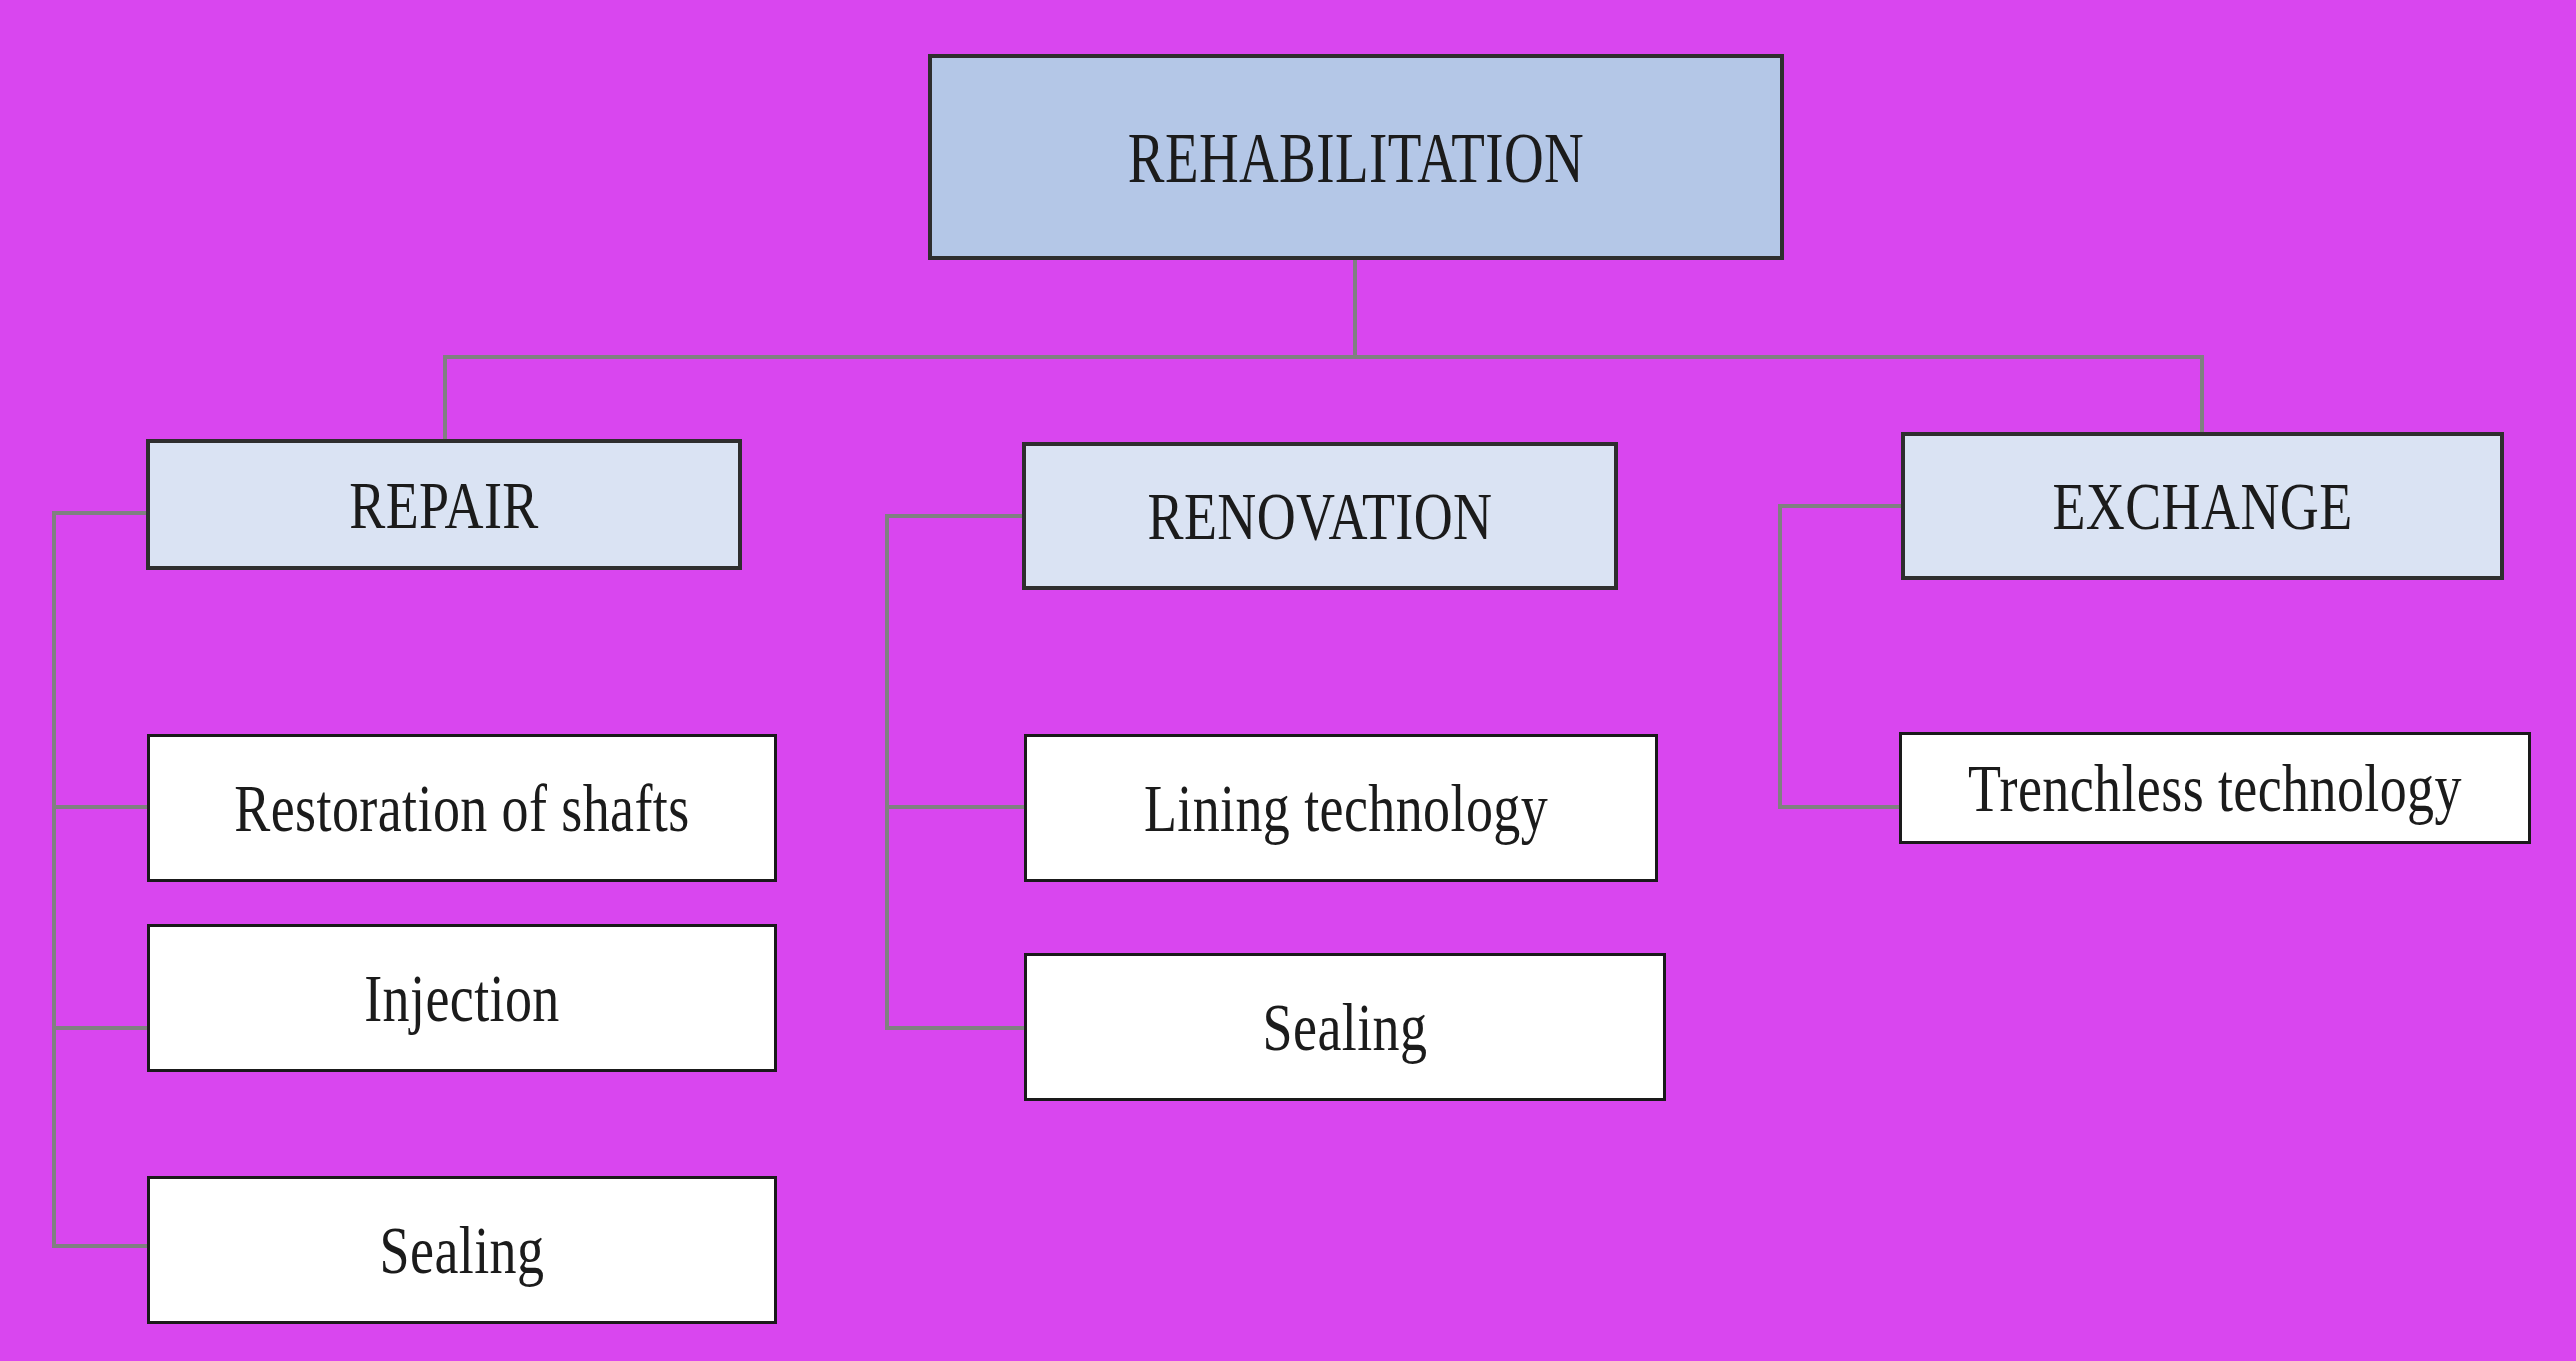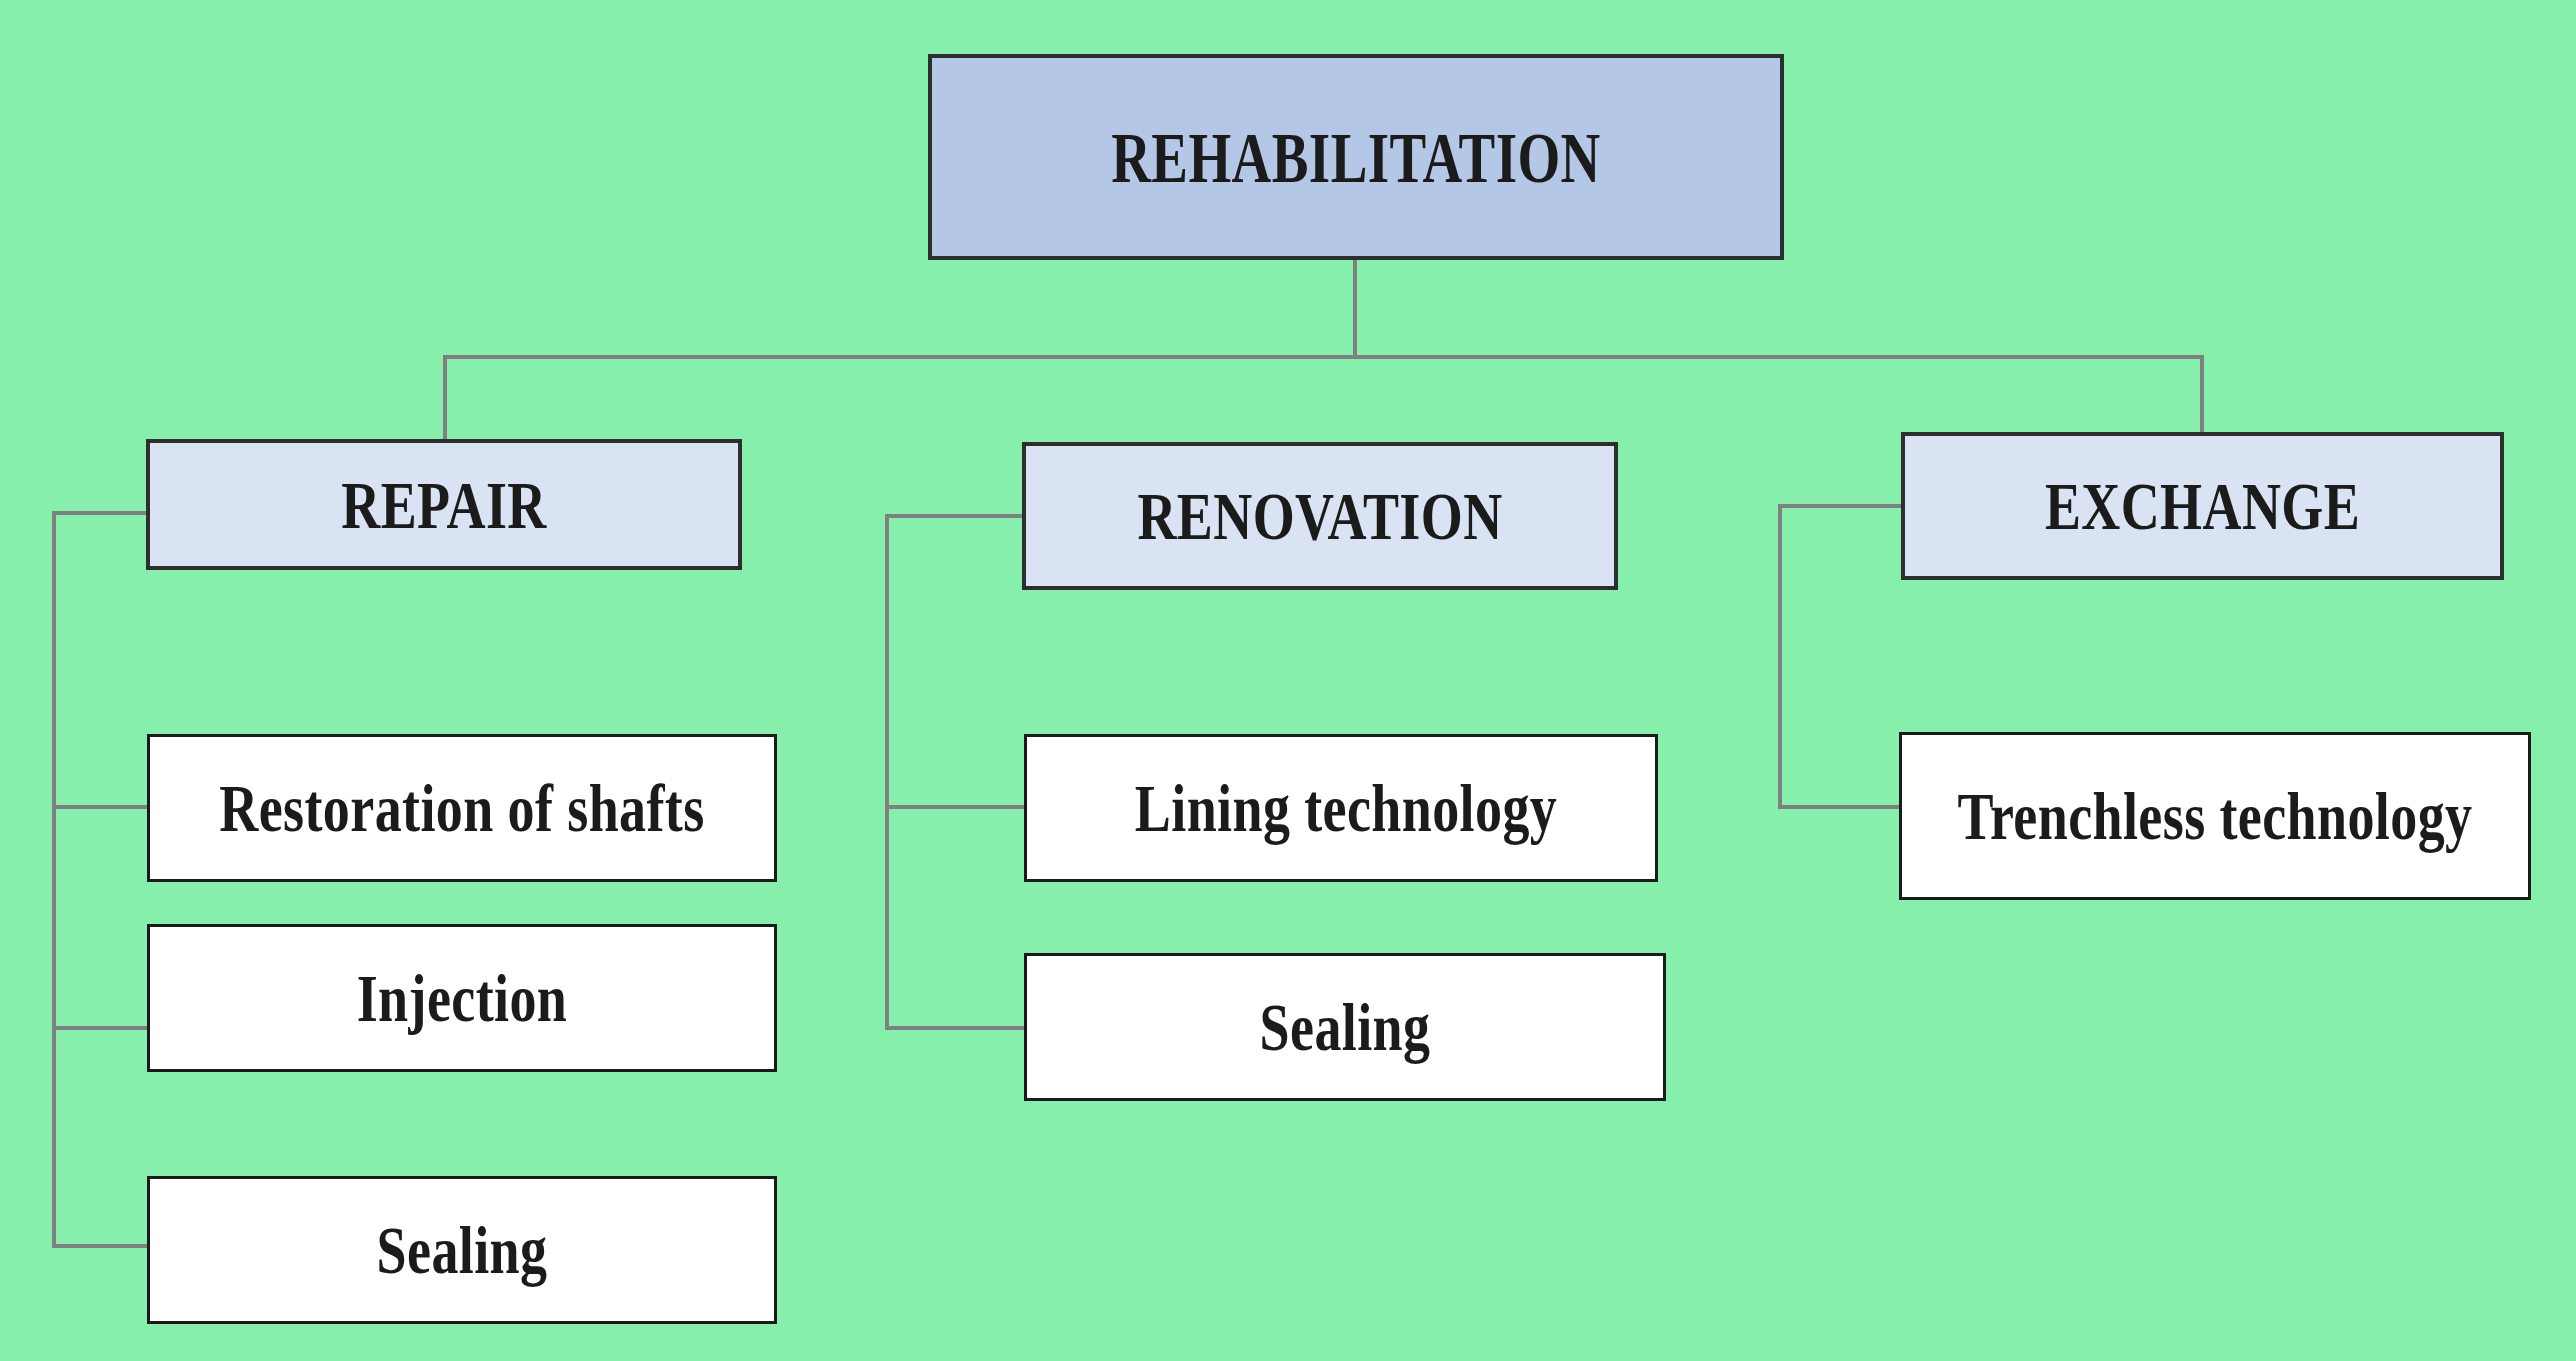--- a/index.html
+++ b/index.html
@@ -48,21 +48,21 @@
   }
   .leaf {
     border: 3.5px solid #1a1a1a;
     background: #ffffff;
     font-size: 54px;
   }
 </style>
 </head>
 <body>
 
-<div class="stage" style="background-color: #86efac; font-weight: bold;">
+<div class="stage" style="background-color: #d946ef;">
 
   <div class="line" style="left: 1353px; top: 258px; width: 3.5px; height: 98px; background-color: rgb(128, 128, 128);"></div>
 
   <div class="line" style="left: 443px; top: 355px; width: 1761px; height: 3.5px; background-color: rgb(128, 128, 128);"></div>
 
   <div class="line" style="left: 443px; top: 355px; width: 3.5px; height: 84px; background-color: rgb(128, 128, 128);"></div>
 
   <div class="line" style="left: 2200px; top: 355px; width: 3.5px; height: 77px; background-color: rgb(128, 128, 128);"></div>
 
   <div class="line" style="left: 52px; top: 511px; width: 94px; height: 3.5px; background-color: rgb(128, 128, 128);"></div>
@@ -109,18 +109,18 @@
   </div>
 
   <div class="node leaf" style="left: 1024px; top: 734px; width: 634px; height: 148px; background-color: rgb(255, 255, 255); border-color: rgb(26, 26, 26); color: rgb(27, 27, 27); padding-left: 10px;">
     <span class="lbl">Lining technology</span>
   </div>
 
   <div class="node leaf" style="left: 1024px; top: 953px; width: 642px; height: 148px; background-color: rgb(255, 255, 255); border-color: rgb(26, 26, 26); color: rgb(27, 27, 27);">
     <span class="lbl">Sealing</span>
   </div>
 
-  <div class="node leaf" style="left: 1899px; top: 732px; width: 632px; height: 168px; background-color: rgb(255, 255, 255); border-color: rgb(26, 26, 26); color: rgb(27, 27, 27);">
+  <div class="node leaf" style="left: 1899px; top: 732px; width: 632px; height: 112px; background-color: rgb(255, 255, 255); border-color: rgb(26, 26, 26); color: rgb(27, 27, 27);">
     <span class="lbl">Trenchless technology</span>
   </div>
 
 </div>
 
 
 </body></html>

